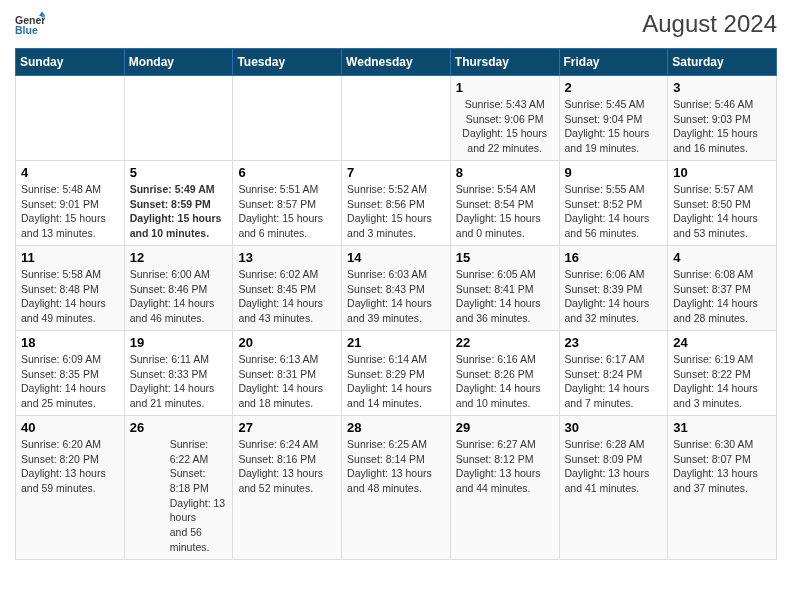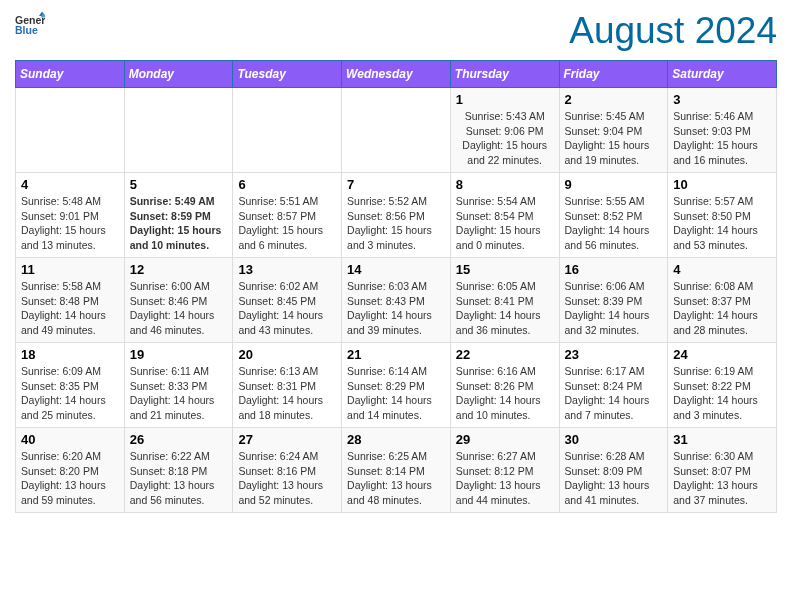--- a/index.html
+++ b/index.html
@@ -22,37 +22,36 @@
       gap: 4px;
     }
     .logo-icon {
       width: 30px;
       height: 30px;
     }
     .title-area {
       text-align: right;
     }
     .month-year {
-      font-size: 37px;
+      font-size: 24px;
       font-weight: normal;
-      color: #0369a1;
+      color: #404040;
     }
     .location {
       font-size: 16px;
       color: #555;
     }
     table {
       width: 100%;
       border-collapse: collapse;
       font-size: 11px;
     }
     thead tr {
-      background: #8b5cf6;
+      background: #0c4a6e;
       color: white;
-      font-style: italic;
     }
     thead th {
       padding: 6px 4px;
       text-align: left;
       font-weight: bold;
       font-size: 12px;
       border: 1px solid #2a6db5;
     }
     tbody tr {
       vertical-align: top;
@@ -298,21 +297,21 @@
       <tr>
         <td>
           <span class="day-number">40</span>
           <div class="day-info" style="white-space: pre-line;">Sunrise: 6:20 AM
 Sunset: 8:20 PM
 Daylight: 13 hours
 and 59 minutes.</div>
         </td>
         <td>
           <span class="day-number">26</span>
-          <div class="day-info" style="white-space: pre-line;">Sunrise: 6:22 AM
+          <div class="day-info" style="white-space: pre-line; margin-left: 40px;">Sunrise: 6:22 AM
 Sunset: 8:18 PM
 Daylight: 13 hours
 and 56 minutes.</div>
         </td>
         <td>
           <span class="day-number">27</span>
           <div class="day-info" style="white-space: pre-line;">Sunrise: 6:24 AM
 Sunset: 8:16 PM
 Daylight: 13 hours
 and 52 minutes.</div>

